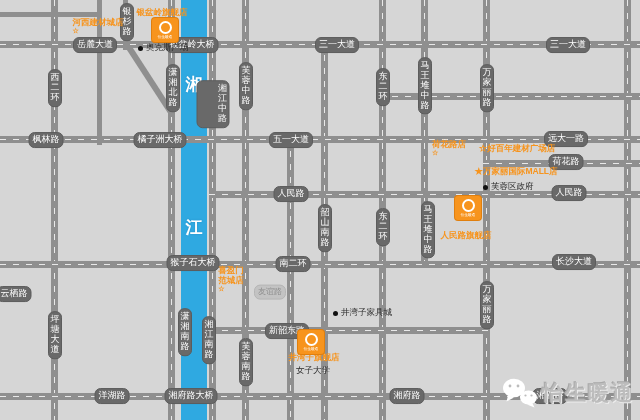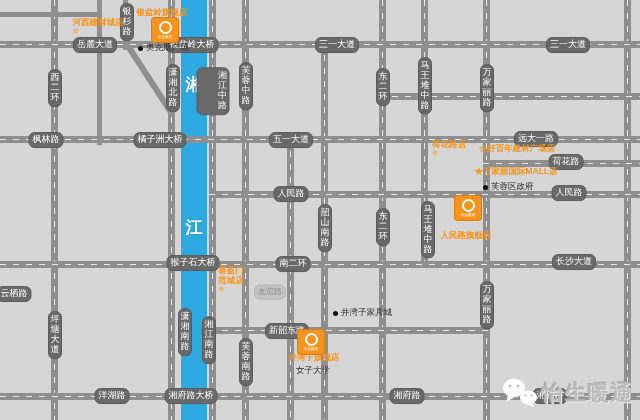--- a/index.html
+++ b/index.html
@@ -99,37 +99,37 @@
     </svg>
     <span class="wm-text">怡生暖通</span>
   </div>
 <div class="rl h" style="left: 95px; top: 45px;">岳麓大道</div>
     <div class="rl h" style="left: 192px; top: 45px;">银盆岭大桥</div>
     <div class="rl h" style="left: 337px; top: 45px;">三一大道</div>
     <div class="rl h" style="left: 568px; top: 45px;">三一大道</div>
     <div class="rl h" style="left: 46px; top: 140px;">枫林路</div>
     <div class="rl h" style="left: 160px; top: 140px;">橘子洲大桥</div>
     <div class="rl h" style="left: 291px; top: 140px;">五一大道</div>
-    <div class="rl h" style="left: 536px; top: 139px;">远大一路</div>
+    <div class="rl h" style="left: 566px; top: 139px;">远大一路</div>
     <div class="rl h" style="left: 566px; top: 162px;">荷花路</div>
     <div class="rl h" style="left: 291px; top: 194px;">人民路</div>
     <div class="rl h" style="left: 569px; top: 193px;">人民路</div>
     <div class="rl h" style="left: 14px; top: 258px; margin-top: 36px;">云栖路</div>
     <div class="rl h" style="left: 193px; top: 263px;">猴子石大桥</div>
     <div class="rl h" style="left: 293px; top: 264px;">南二环</div>
     <div class="rl h" style="left: 574px; top: 262px;">长沙大道</div>
     <div class="rl h" style="left: 287px; top: 331px;">新韶东路</div>
     <div class="rl h" style="left: 112px; top: 396px;">洋湖路</div>
     <div class="rl h" style="left: 191px; top: 396px;">湘府路大桥</div>
     <div class="rl h" style="left: 407px; top: 396px;">湘府路</div>
     <div class="rl h" style="left: 550px; top: 396px;">湘府路</div>
     <div class="rl v" style="left: 55px; top: 88px;">西二环</div>
     <div class="rl v" style="left: 127px; top: 22px;">银杉路</div>
     <div class="rl v" style="left: 173px; top: 88px;">潇湘北路</div>
-    <div class="rl v" style="left: 213px; top: 91px; padding-left: 20px;">湘江中路</div>
+    <div class="rl v" style="left: 213px; top: 104px; padding-left: 20px;">湘江中路</div>
     <div class="rl v" style="left: 246px; top: 86px;">芙蓉中路</div>
     <div class="rl v" style="left: 383px; top: 87px;">东二环</div>
     <div class="rl v" style="left: 425px; top: 86px;">马王堆中路</div>
     <div class="rl v" style="left: 487px; top: 88px;">万家丽路</div>
     <div class="rl v" style="left: 383px; top: 227px;">东二环</div>
     <div class="rl v" style="left: 325px; top: 228px;">韶山南路</div>
     <div class="rl v" style="left: 428px; top: 230px;">马王堆中路</div>
     <div class="rl v" style="left: 487px; top: 305px;">万家丽路</div>
     <div class="rl v" style="left: 185px; top: 332px;">潇湘南路</div>
     <div class="rl v" style="left: 209px; top: 340px;">湘江南路</div>

